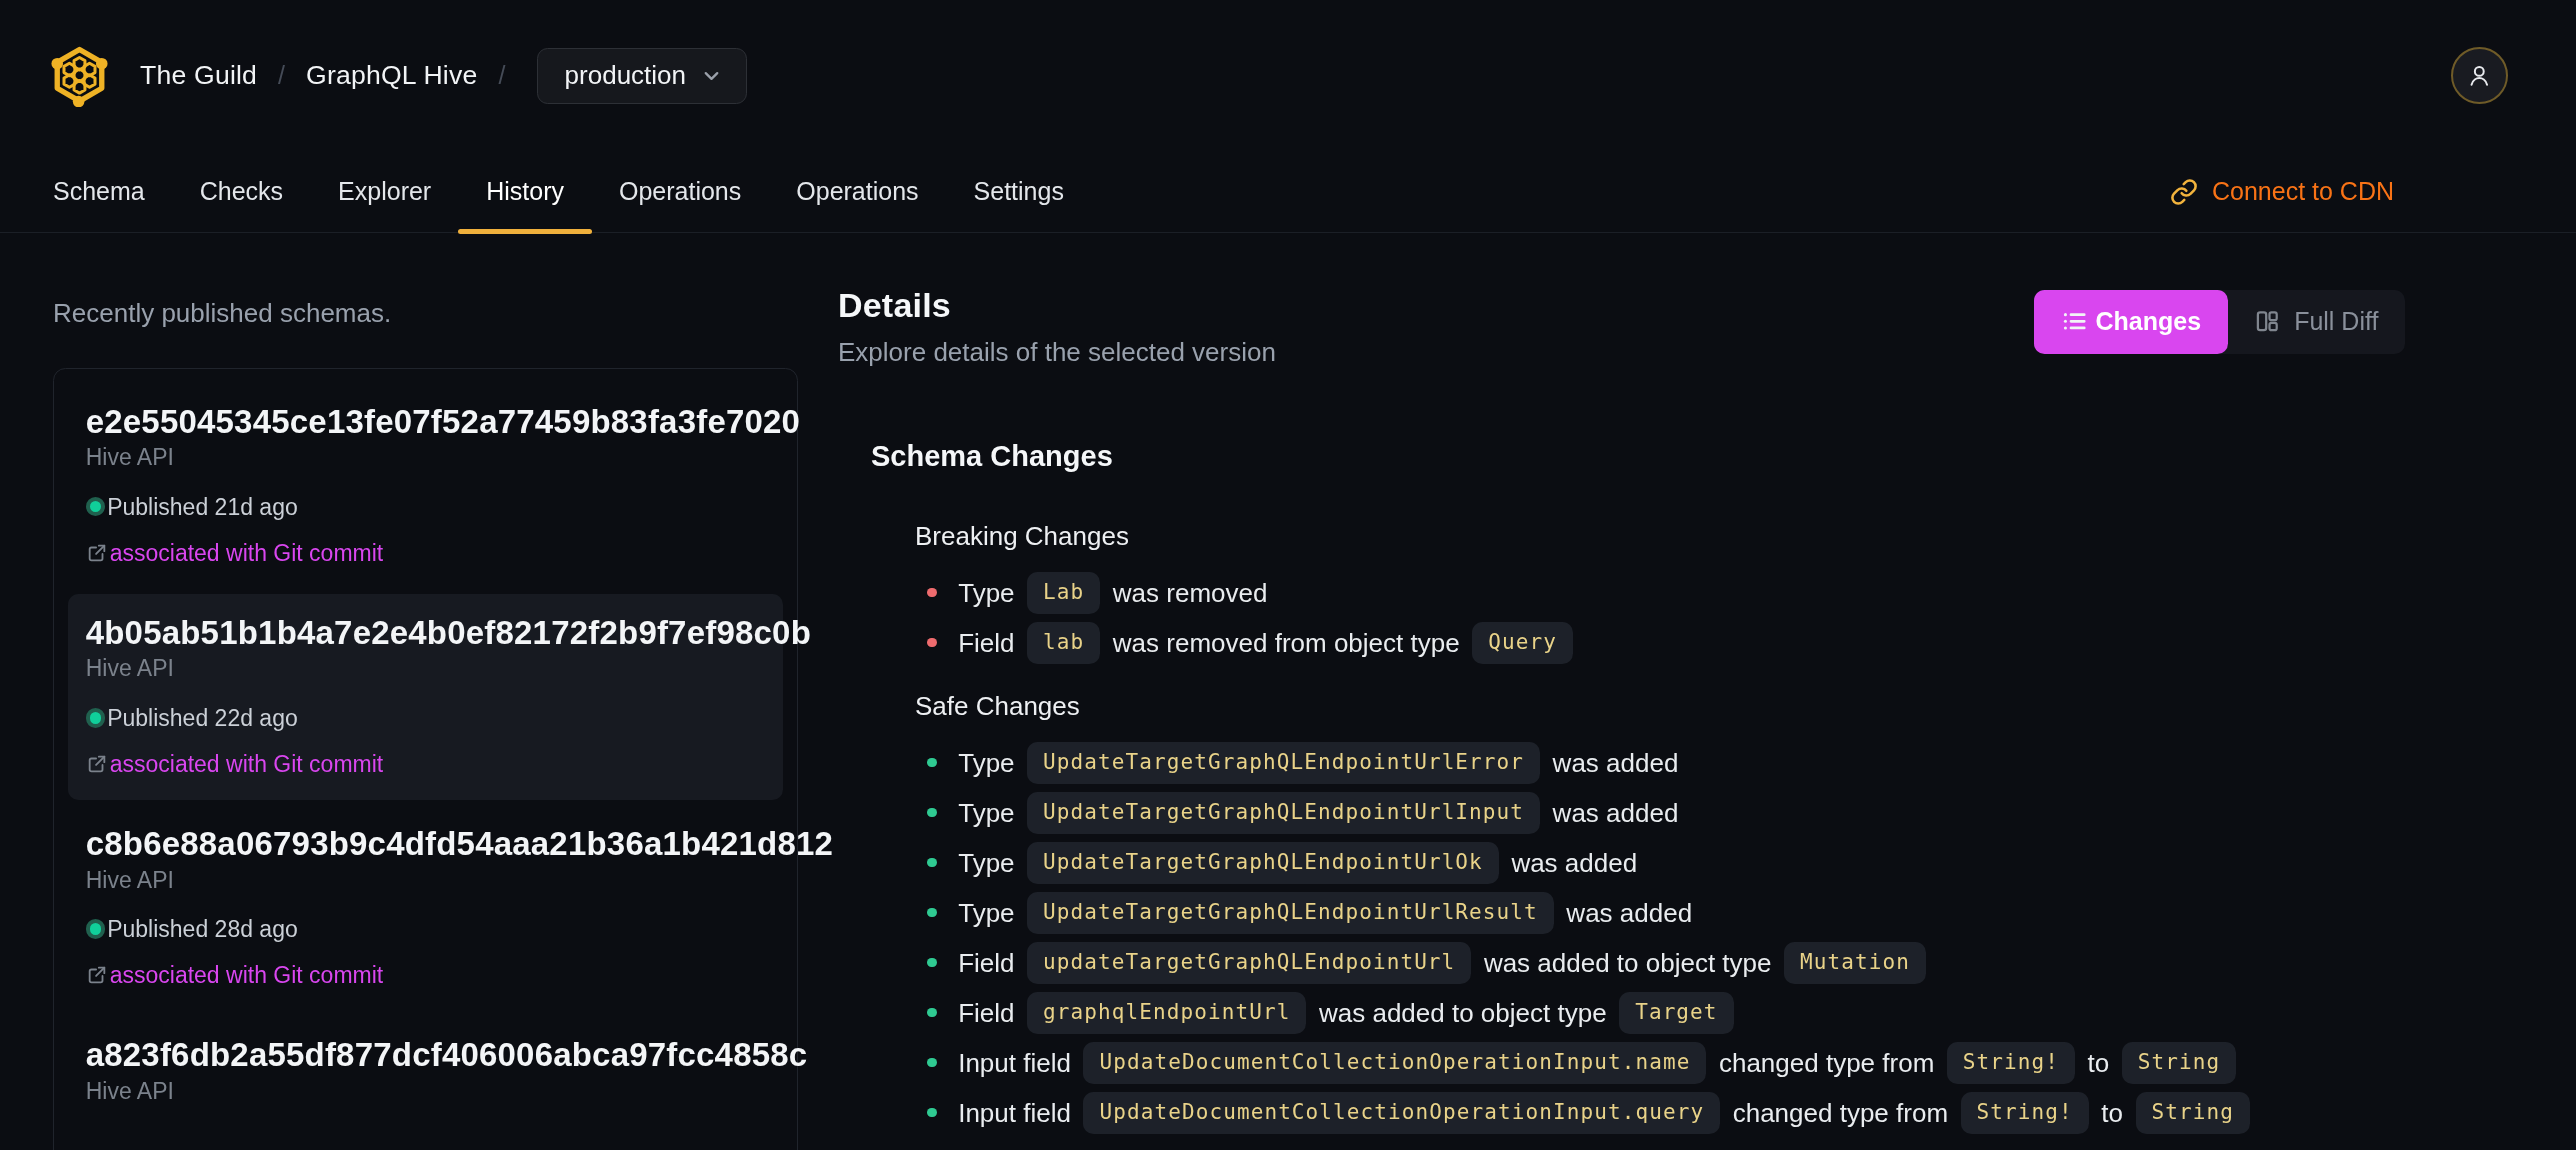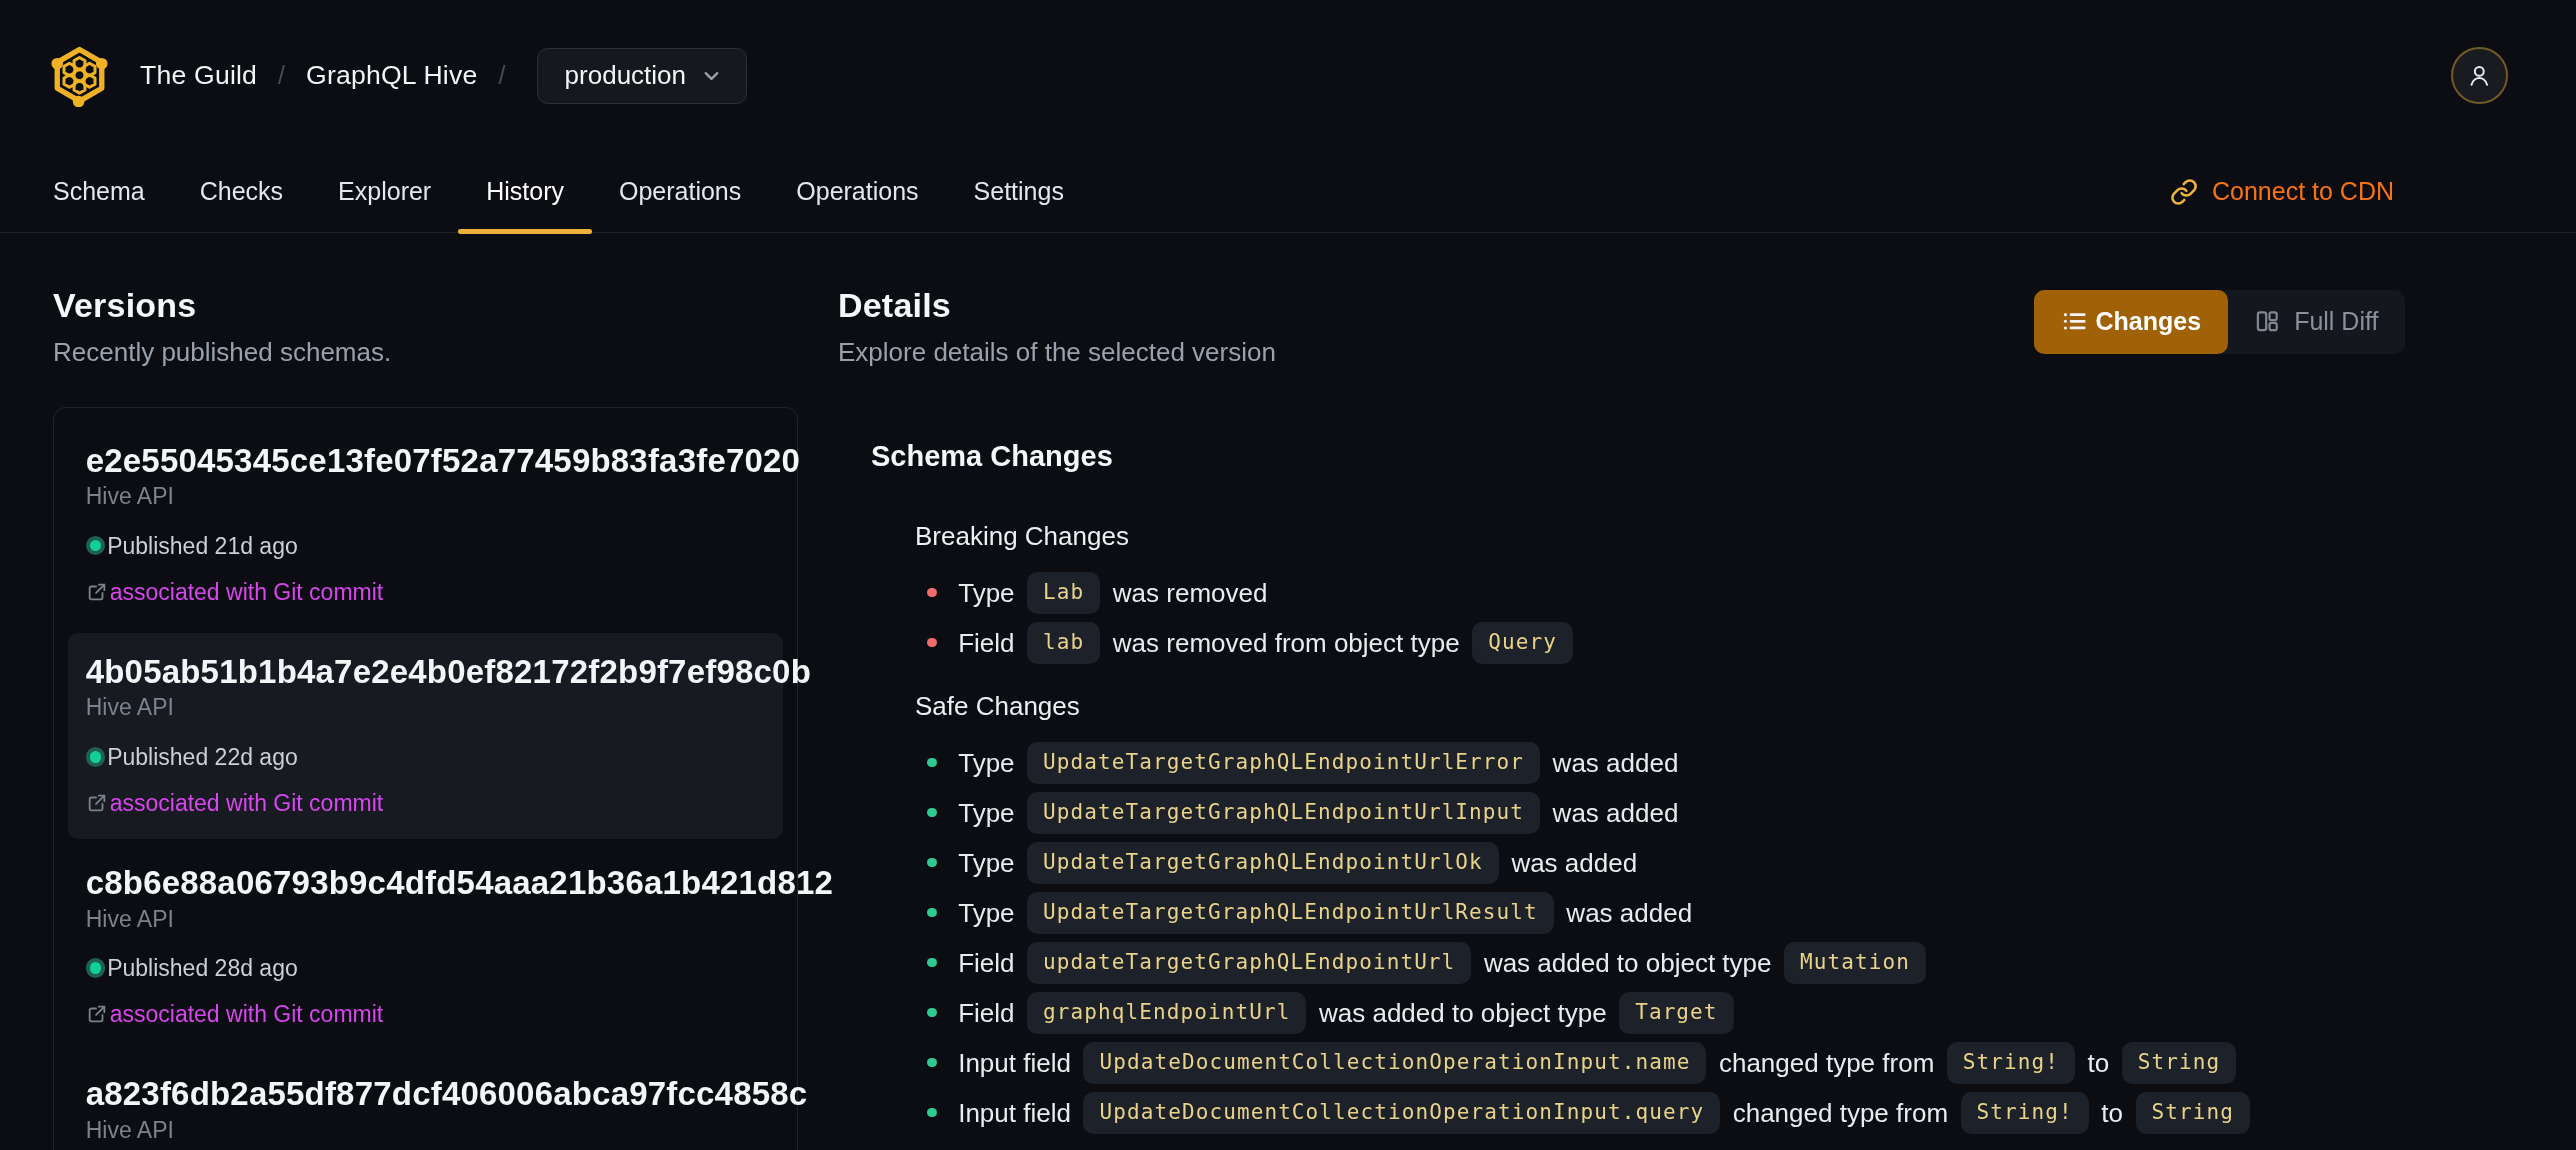--- a/index.html
+++ b/index.html
@@ -89,21 +89,21 @@
     display:flex; background:#15171e; border-radius:10.6px; height:64px;
     margin-top:3.5px; flex:none;
   }
   .seg {
     display:flex; align-items:center; gap:13.3px; padding:0 26.6px;
     border:none; background:transparent; border-radius:10.6px; cursor:pointer;
     font-family:inherit;
   }
   .seg svg { width:26.6px; height:26.6px; }
   .seg .seg-label { font-size:25px; }
-  .seg.active { background:#a16207;gap:8px; }
+  .seg.active { background:#d946ef;gap:8px; }
   .seg.active svg { color:#f2f4f6; }
   .seg.active .seg-label { color:#ffffff; font-weight:600; }
   .seg.inactive svg { color:#80868f; }
   .seg.inactive .seg-label { color:#8a909b; font-weight:500; }
 
   .schema-changes { margin-left:33px; margin-top:69px; }
   .schema-changes h3 { font-size:29px; font-weight:700; color:#f5f7f9; line-height:39px; }
   .change-group { margin-left:44px; margin-top:21px; }
   .change-group.first { margin-top:43px; }
   .change-group h4 { font-size:26px; font-weight:500; color:#eef0f3; line-height:35px; }
@@ -187,21 +187,20 @@
       <path d="M14 11a5 5 0 0 0-7.54-.54l-3 3a5 5 0 0 0 7.07 7.07l1.71-1.71"></path>
     </svg>
     <span class="cdn-label">Connect to CDN</span>
   </a>
 </nav>
 
 <main class="main">
 
   <aside class="versions-col">
     <div class="col-head">
-      <h2>Versions</h2>
       <p>Recently published schemas.</p>
     </div>
 
     <div class="versions-card">
 
       <div class="version-item">
         <div class="v-hash">e2e55045345ce13fe07f52a77459b83fa3fe7020</div>
         <div class="v-service">Hive API</div>
         <div class="v-row pub">
           <span class="status-dot"></span>

